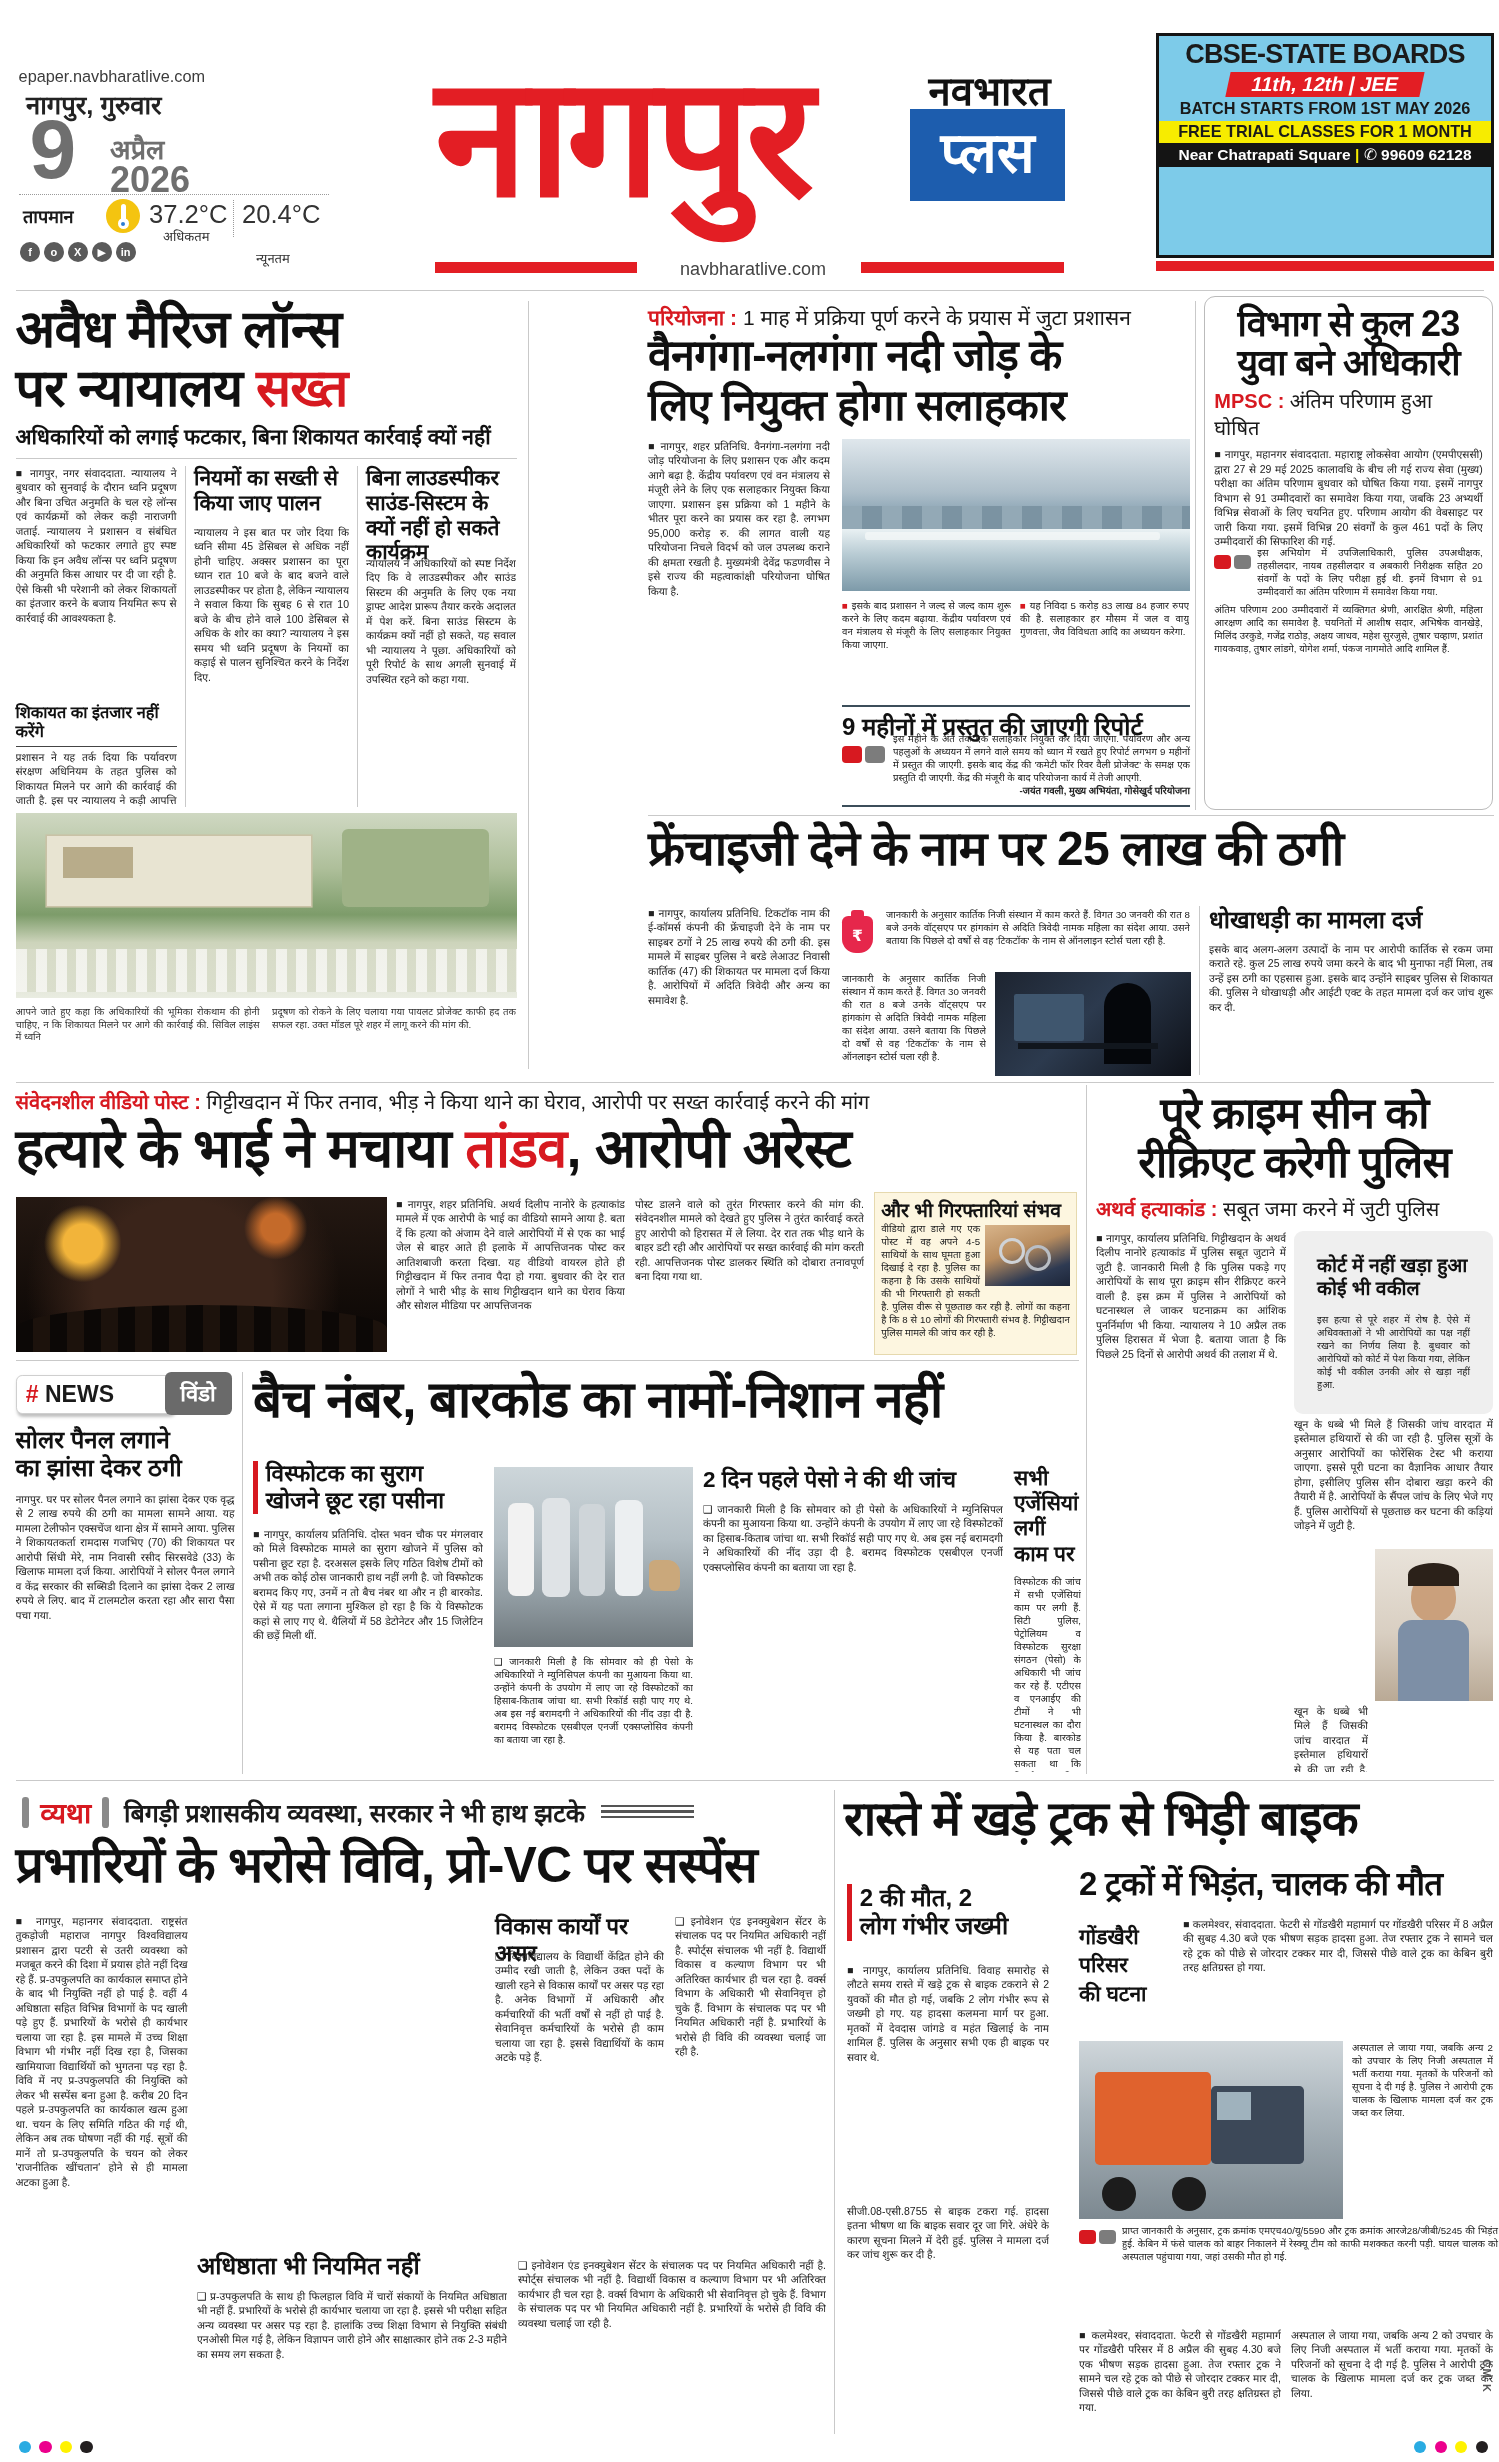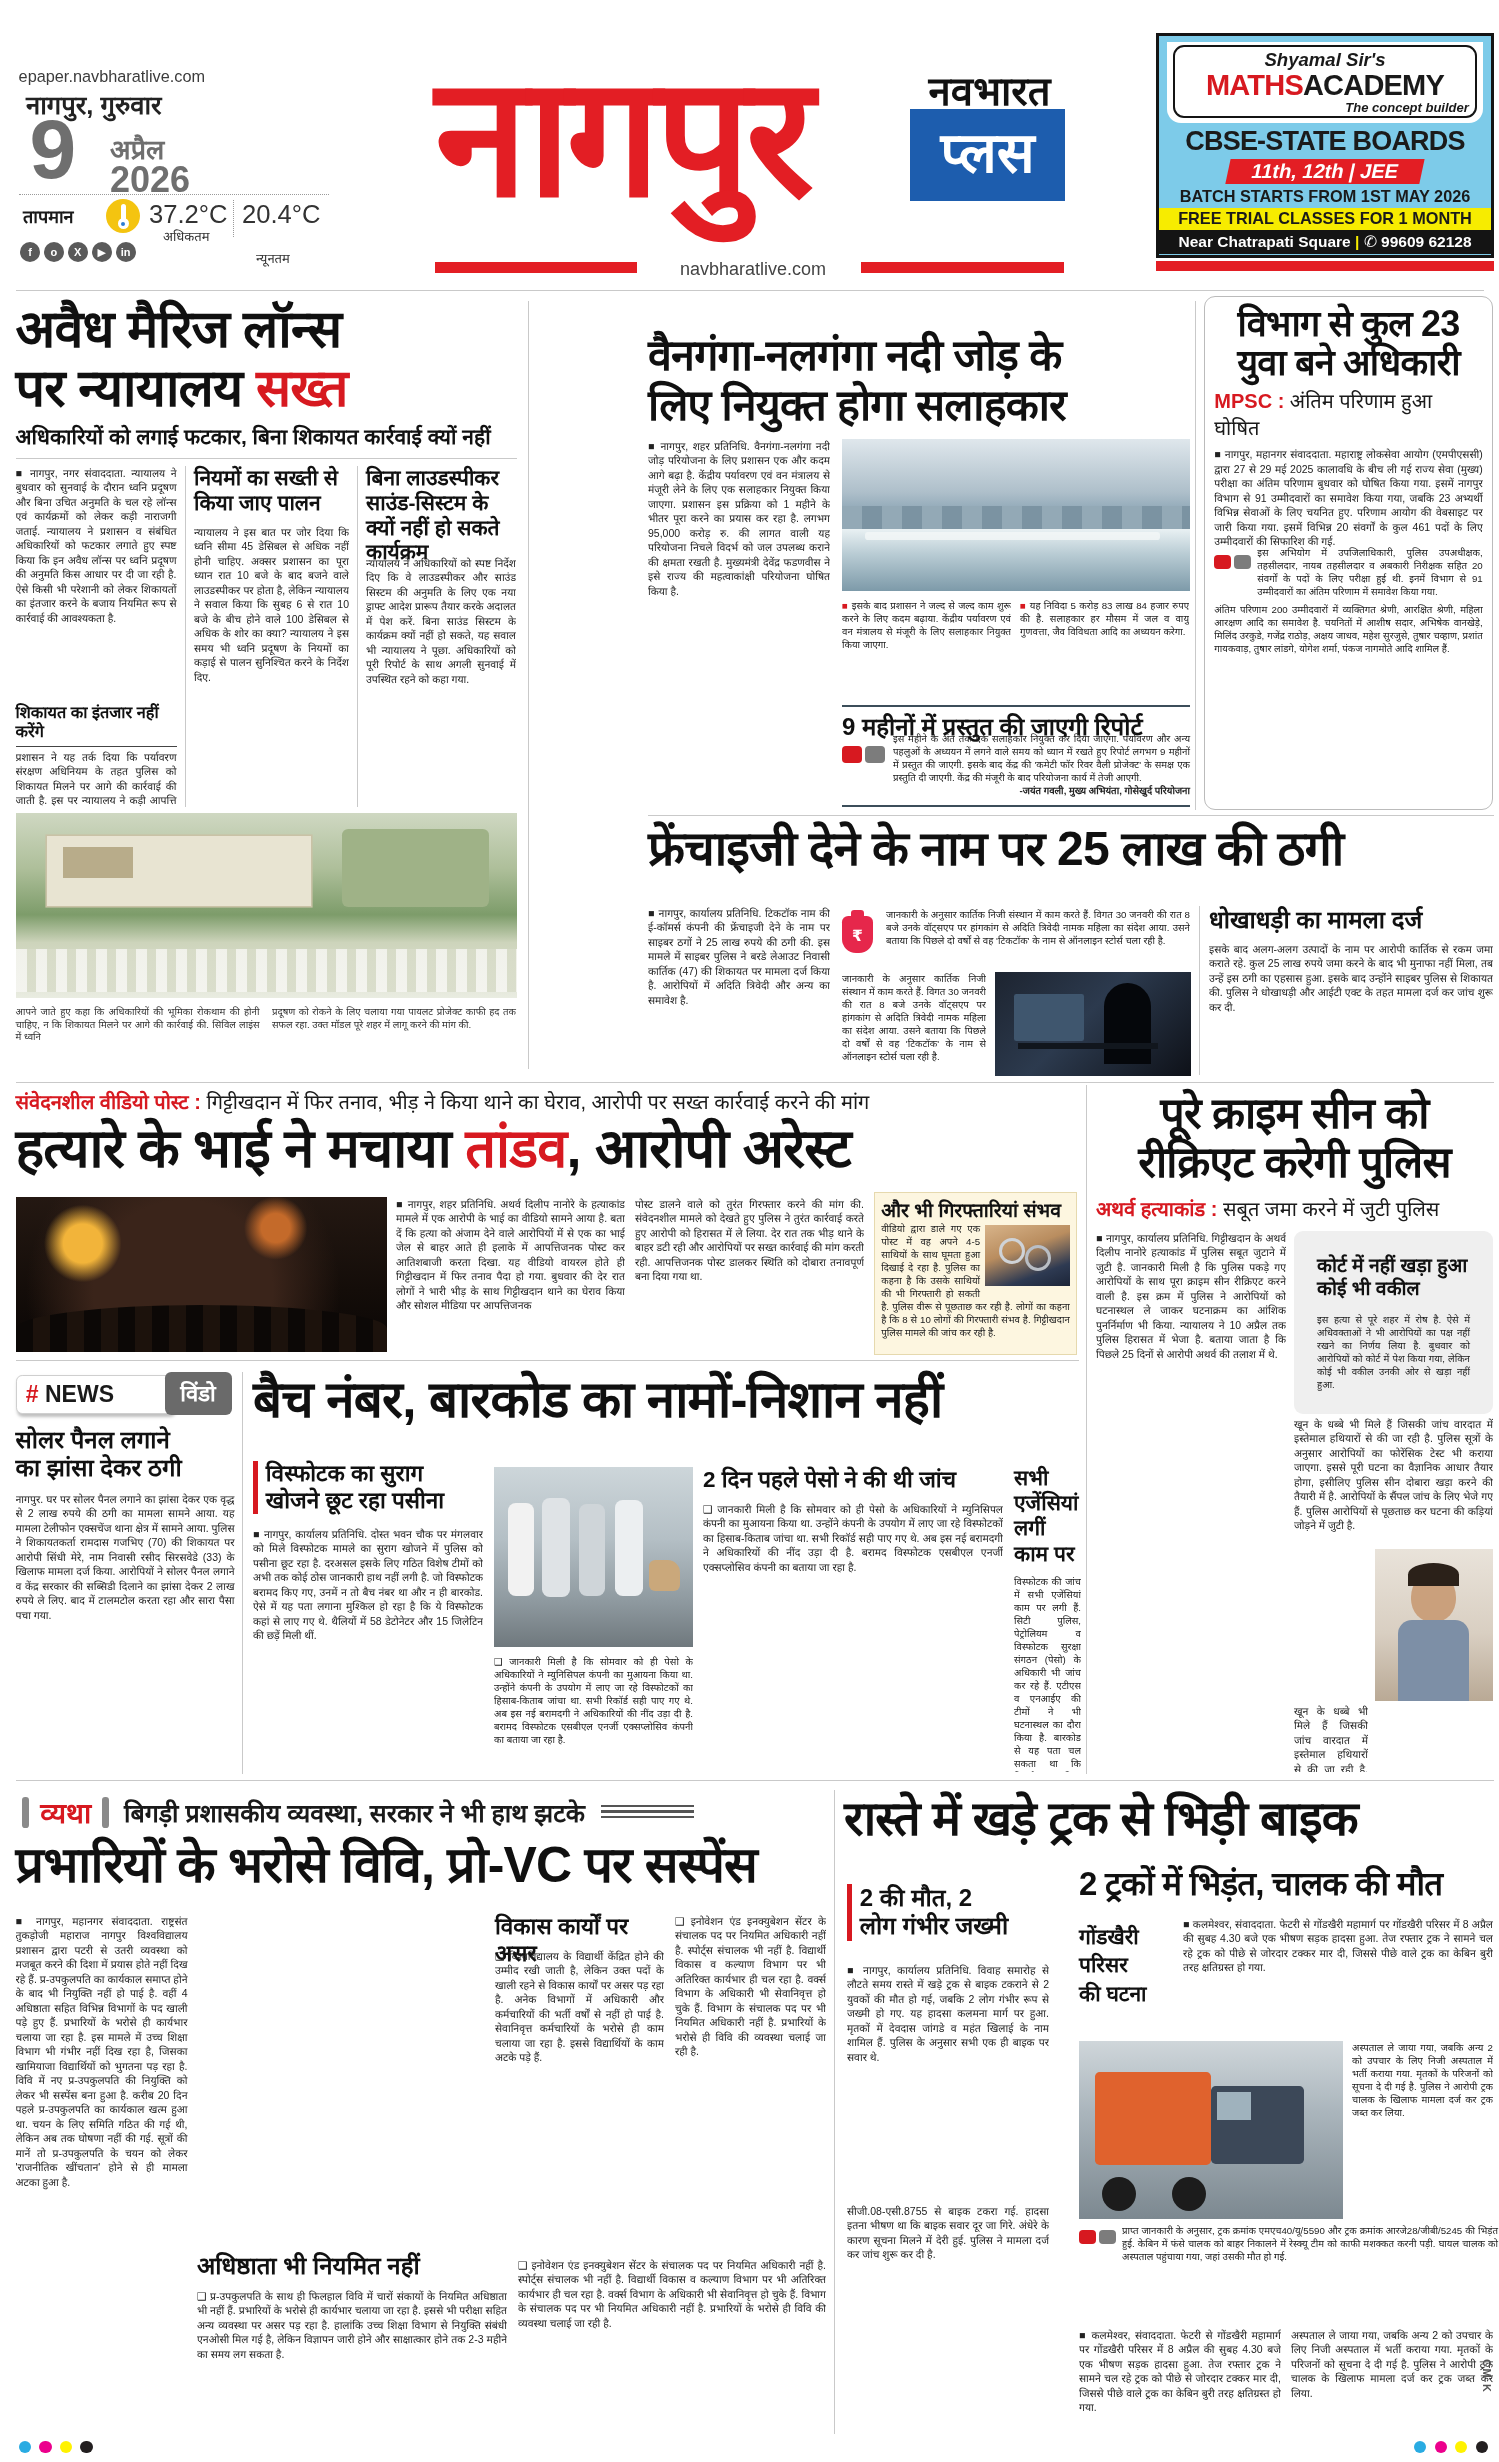--- a/index.html
+++ b/index.html
@@ -54,29 +54,20 @@
   </div>
 
   <div class="abs" style="left:435px;top:54px;width:466px;font-size:167px;font-weight:bold;color:#e31e24;line-height:1;letter-spacing:-4.7px;">नागपुर</div>
   <div class="abs" style="left:908px;top:62px;width:163px;font-size:40px;font-weight:bold;color:#111;text-align:center;">नवभारत</div>
   <div class="abs" style="left:910px;top:109px;width:155px;height:92px;background:#1d5dae;color:#fff;font-size:56px;font-weight:bold;text-align:center;line-height:87px;">प्लस</div>
   <div class="abs" style="left:435px;top:262px;width:202px;height:11px;background:#e31e24;"></div>
   <div class="abs" style="left:652px;top:259px;width:202px;text-align:center;font-size:18px;color:#444;">navbharatlive.com</div>
   <div class="abs" style="left:861px;top:262px;width:203px;height:11px;background:#e31e24;"></div>
 
   <div class="abs" style="left:1156px;top:33px;width:338px;height:225px;background:#7dcbe9;border:3.9px solid #141414;box-sizing:border-box;">
-    <div style="margin:6.2px 7.8px 0 7.8px;background:#fff;border-radius:0 0 14px 14px;padding:3.1px 6.2px 4.7px 6.2px;">
-      <div style="border:2.3px solid #141414;border-radius:11px;padding:1.6px 6.2px;text-align:center;">
-        <div style="font-style:italic;font-weight:bold;font-size:18.6px;">Shyamal Sir's</div>
-        <div style="font-size:29px;font-weight:bold;letter-spacing:-0.8px;line-height:1;">
-          <span class="red">MATHS</span><span>ACADEMY</span>
-        </div>
-        <div style="font-style:italic;font-weight:bold;font-size:13px;text-align:right;">The concept builder</div>
-      </div>
-    </div>
     <div style="text-align:center;font-size:27px;font-weight:bold;color:#1b1b1b;margin-top:3.1px;letter-spacing:-0.8px;">CBSE-STATE BOARDS</div>
     <div style="margin:1.6px auto 0 auto;width:194px;background:#e31e24;color:#fff;font-size:20px;font-weight:bold;text-align:center;transform:skewX(-12deg);padding:0.8px 0;">11th, 12th | JEE</div>
     <div style="text-align:center;font-size:16.3px;font-weight:bold;margin-top:3.1px;">BATCH STARTS FROM 1ST MAY 2026</div>
     <div style="background:#f7ec00;text-align:center;font-size:16.3px;font-weight:bold;margin-top:2.3px;padding:1.6px 0;">FREE TRIAL CLASSES FOR 1 MONTH</div>
     <div style="background:#141414;color:#fff;text-align:center;font-size:15.5px;font-weight:bold;padding:3.1px 0;">
       <span>Near Chatrapati Square</span>
       <span style="color:#f7ec00;"> | </span><span>✆</span>
       <span>99609 62128</span>
     </div>
   </div>
@@ -109,20 +100,24 @@
     <div style="position:absolute;left:47px;top:34px;width:70px;height:31px;background:#b8ac8a;"></div>
     <div style="position:absolute;left:326px;top:15.5px;width:147px;height:78px;background:#9fb287;border-radius:6.2px;"></div>
     <div style="position:absolute;left:0;bottom:6.2px;width:100%;height:43px;background:
         repeating-linear-gradient(90deg,#f6f6f2 0 11px,#d8dcc9 11px 20px);opacity:.85;"></div>
   </div>
   <div class="abs cap" style="left:15.5px;top:1006px;width:244px;">आपने जाते हुए कहा कि अधिकारियों की भूमिका रोकथाम की होनी चाहिए, न कि शिकायत मिलने पर आगे की कार्रवाई की. सिविल लाइंस में ध्वनि</div>
   <div class="abs cap" style="left:272px;top:1006px;width:244px;">प्रदूषण को रोकने के लिए चलाया गया पायलट प्रोजेक्ट काफी हद तक सफल रहा. उक्त मॉडल पूरे शहर में लागू करने की मांग की.</div>
 
   <div class="abs rule-v" style="left:528px;top:301px;height:768px;"></div>
 
+  <div class="abs" style="left:648px;top:303px;width:543px;font-size:21px;">
+    <span class="kicker red">परियोजना :</span>
+    <span>1 माह में प्रक्रिया पूर्ण करने के प्रयास में जुटा प्रशासन</span>
+  </div>
   <div class="abs hl" style="left:648px;top:332px;width:543px;font-size:43px;">वैनगंगा-नलगंगा नदी जोड़ के</div>
   <div class="abs hl" style="left:648px;top:382px;width:543px;font-size:43px;">लिए नियुक्त होगा सलाहकार</div>
 
   <div class="abs body" style="left:648px;top:439px;width:182px;height:371px;overflow:hidden;">■ नागपुर, शहर प्रतिनिधि. वैनगंगा-नलगंगा नदी जोड़ परियोजना के लिए प्रशासन एक और कदम आगे बढ़ा है. केंद्रीय पर्यावरण एवं वन मंत्रालय से मंजूरी लेने के लिए एक सलाहकार नियुक्त किया जाएगा. प्रशासन इस प्रक्रिया को 1 महीने के भीतर पूरा करने का प्रयास कर रहा है. लगभग 95,000 करोड़ रु. की लागत वाली यह परियोजना निचले विदर्भ को जल उपलब्ध कराने की क्षमता रखती है. मुख्यमंत्री देवेंद्र फडणवीस ने इसे राज्य की महत्वाकांक्षी परियोजना घोषित किया है.</div>
 
   <div class="photo" style="left:842px;top:439px;width:348px;height:152px;background:
       linear-gradient(180deg,#dfe7ec 0%,#aebfca 35%,#6f8fa3 60%,#4a6a80 100%);">
     <div style="position:absolute;left:0;top:67px;width:100%;height:23px;background:
         repeating-linear-gradient(90deg,#93a9b6 0 20px,#7b93a2 20px 40px);"></div>
     <div style="position:absolute;left:0;top:90px;width:100%;height:62px;background:

